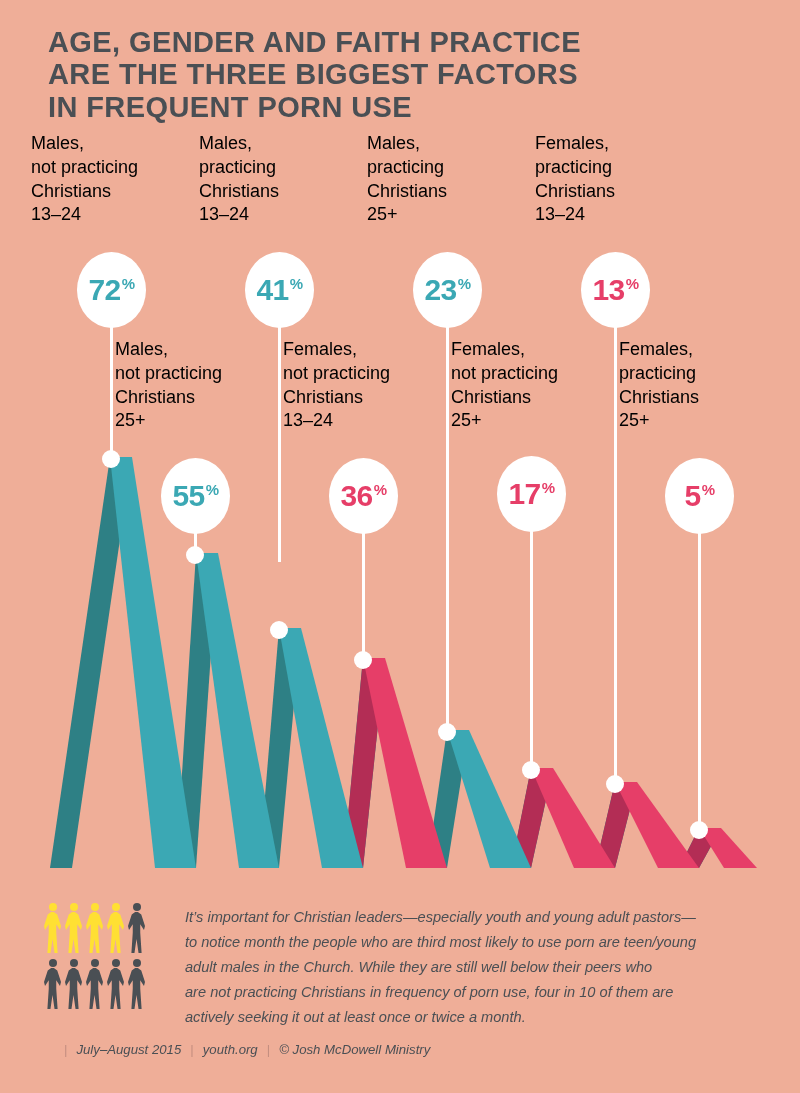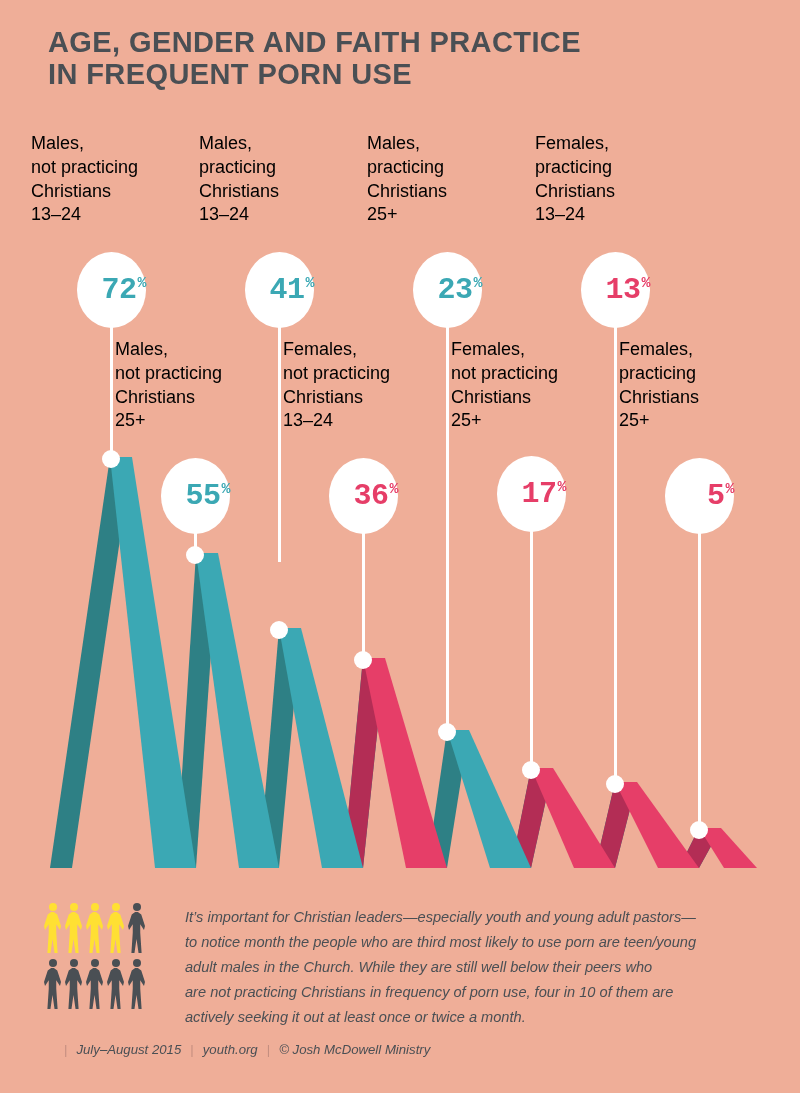--- a/index.html
+++ b/index.html
@@ -24,21 +24,21 @@
   .cat-label{
     position:absolute;text-align:left;
     color:#000000;font-size:18px;line-height:1.32;
     width:160px;
   }
 
   
   .stem{position:absolute;width:3px;background:#FFFFFF;}
   .bubble{
     position:absolute;border-radius:50%;background:#FFFFFF;
-    display:flex;align-items:center;justify-content:flex-end;font-family:Liberation Mono, monospace;
+    display:flex;align-items:center;justify-content:center;
   }
   .bubble .val{
     font-weight:bold;letter-spacing:-0.5px;
     display:flex;align-items:flex-start;line-height:1;
   }
   .bubble .num{font-size:30px;}
   .bubble .pct{font-size:15px;margin-left:1px;margin-top:1px;}
   .teal-txt{color:#3BA8B4;}
   .pink-txt{color:#E63E68;}
   .dot{
@@ -75,20 +75,21 @@
   }
   .footer .sep{color:#C58F80;padding:0 9px;font-style:normal;}
 </style>
 </head>
 <body>
 
 <div class="page">
 
   <div class="title">
     <div>AGE, GENDER AND FAITH PRACTICE</div>
+    <div>ARE THE THREE BIGGEST FACTORS</div>
     <div>IN FREQUENT PORN USE</div>
   </div>
 
   <div class="cat-label" style="left:31px;top:132px;">
     <div>Males,</div>
     <div>not practicing</div>
     <div>Christians</div>
     <div>13–24</div>
   </div>
   <div class="cat-label" style="left:199px;top:132px;">

